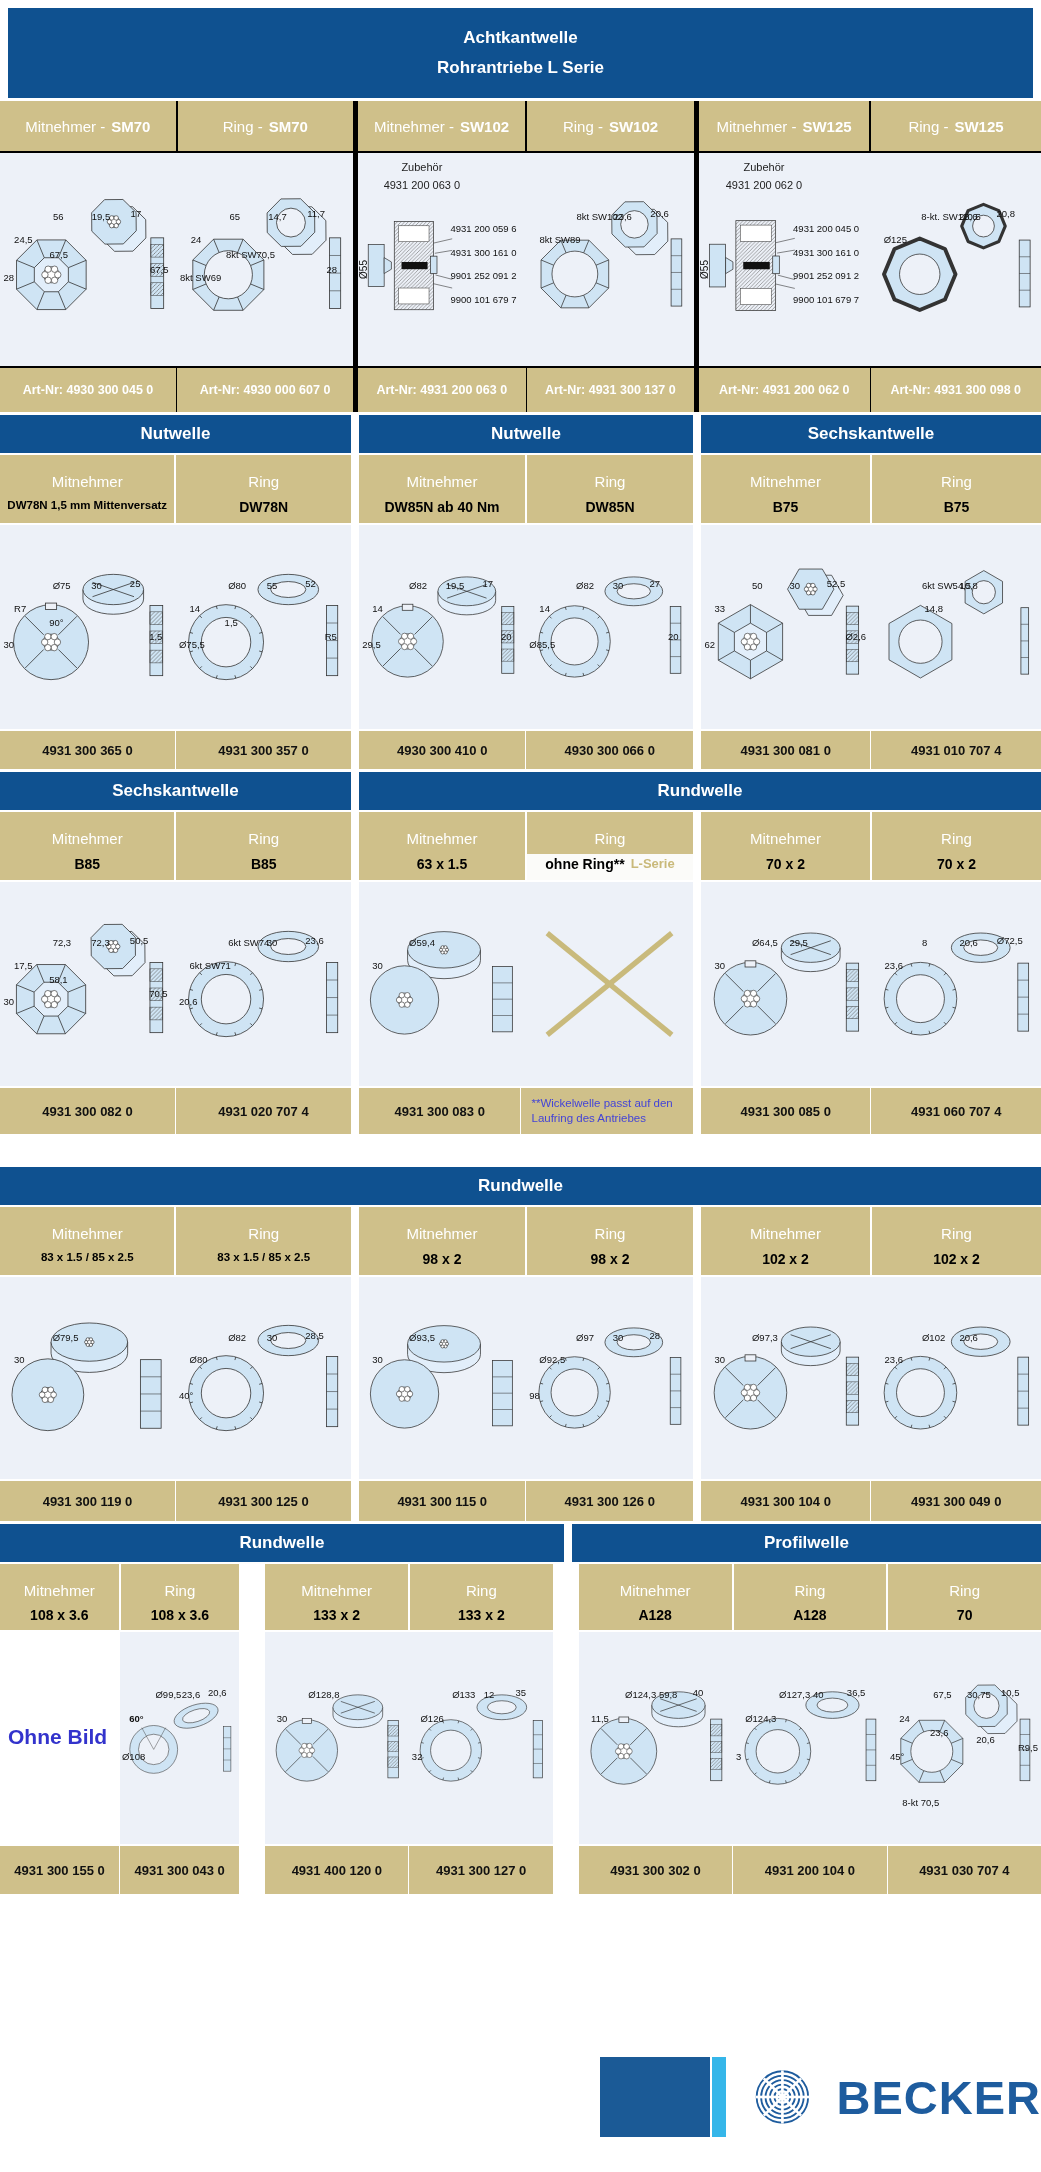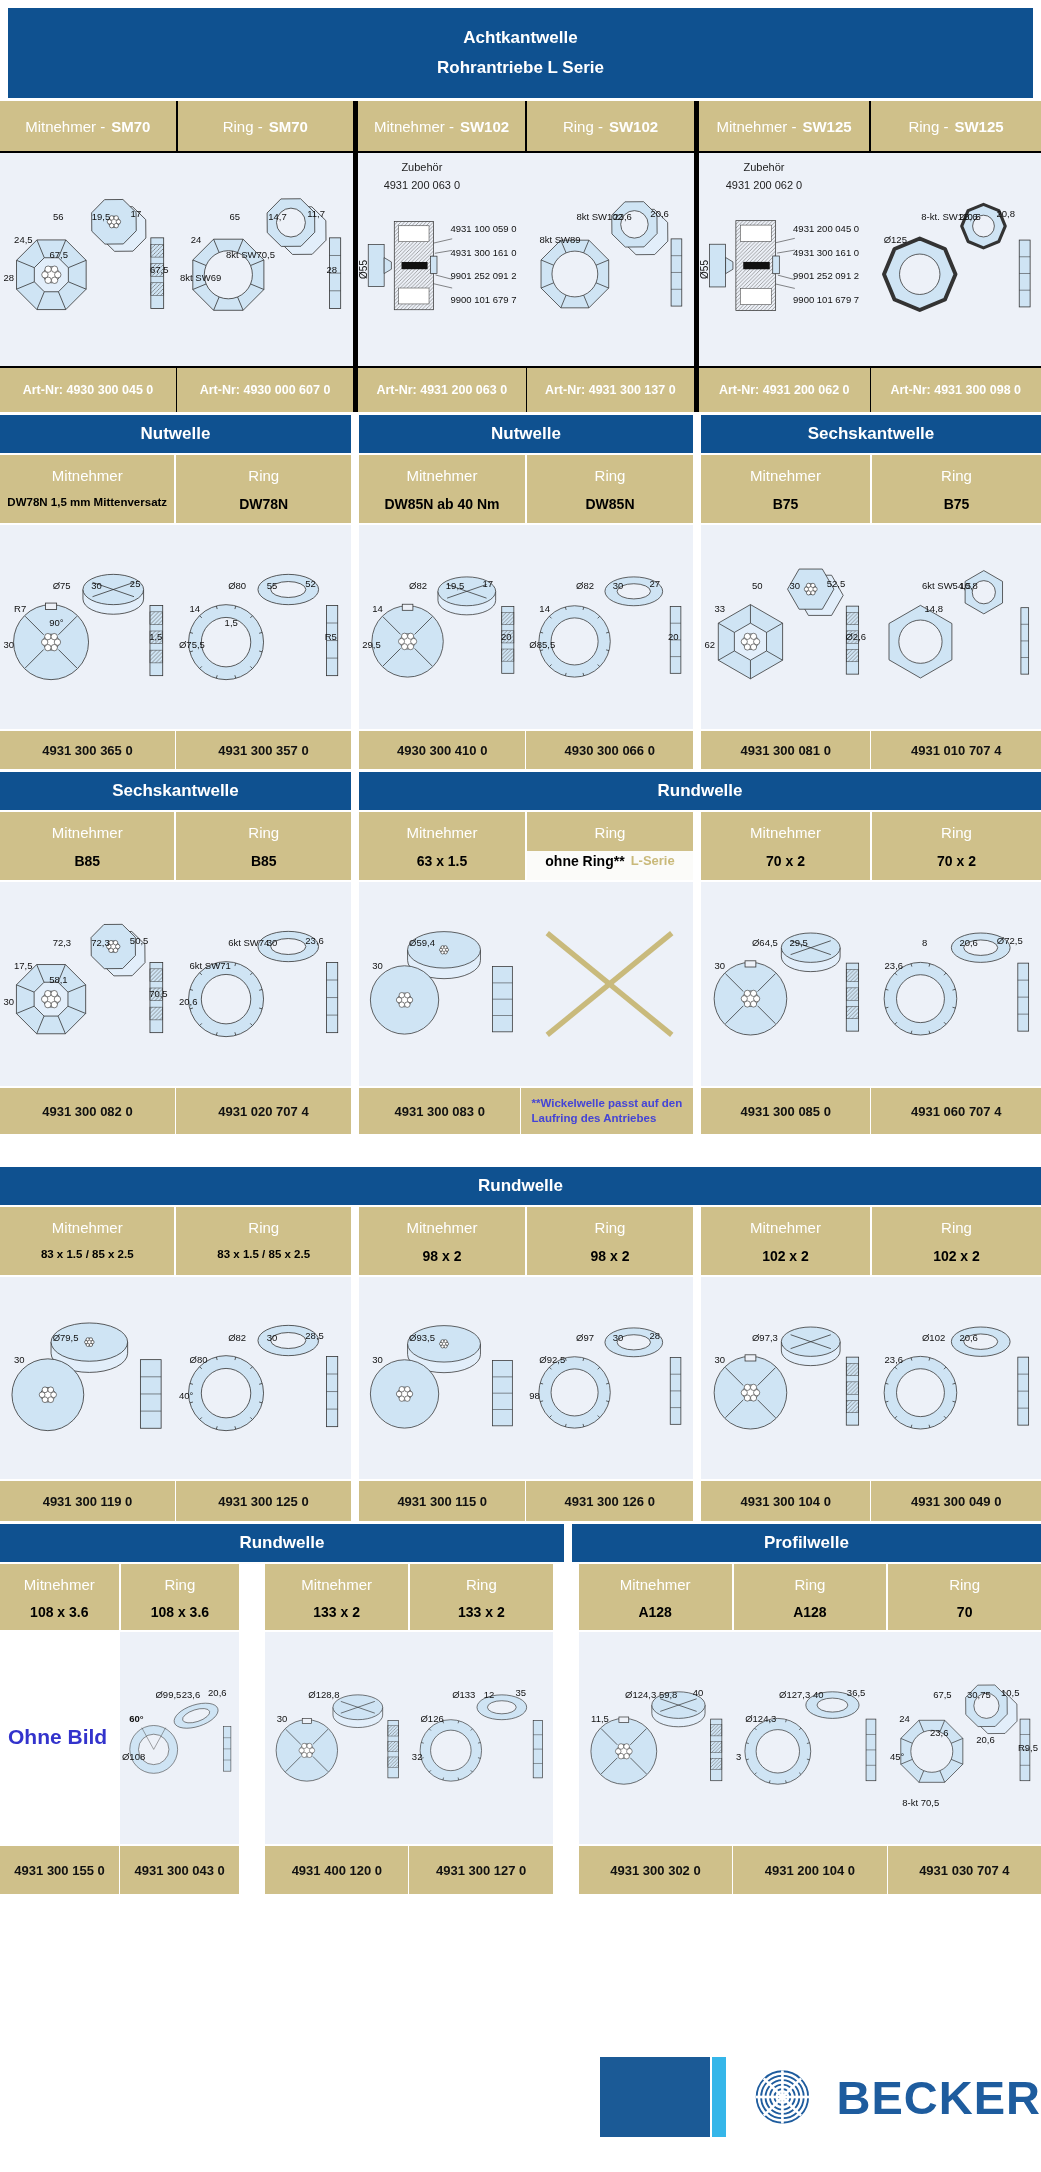--- a/index.html
+++ b/index.html
@@ -14,21 +14,21 @@
   .s5 .groups{gap:26px;}
   .group{display:flex;flex-direction:column;min-width:0;}
   .hdr-row{display:flex;gap:2px;margin-bottom:2px;}
   .s1 .hdr-row{height:50px;}
   .s2 .hdr-row,.s3 .hdr-row,.s4 .hdr-row{height:68px;}
   .s5 .hdr-row{height:66px;}
   .hdr{flex:1;min-width:0;background:#cfc08a;}
   .hdr.inline{display:flex;align-items:center;justify-content:center;gap:6px;color:#fff;font-size:15px;white-space:nowrap;}
   .model-inline{font-weight:bold;}
   .hdr.stacked{display:flex;flex-direction:column;text-align:center;background:#cfc08a;}
-  .role{color:#fff;font-size:15px;padding-top:12px;flex:1;}
+  .role{color:#fff;font-size:15px;padding-top:18px;flex:1;}
   .model{color:#000;font-weight:bold;font-size:14px;flex:1;display:flex;align-items:flex-start;justify-content:center;gap:6px;padding-top:2px;}
   .model.small{font-size:11.5px;}
   .hdr.light .model{background:#fbfbf9;}
   .gold-tag{color:#c9b97a;font-weight:bold;font-size:13px;}
   .diag-row{display:flex;margin-bottom:2px;background:#edf1f8;}
   .s1 .diag-row{height:213px;}
   .s2 .diag-row,.s3 .diag-row{height:204px;}
   .s4 .diag-row{height:202px;}
   .s5 .diag-row{height:212px;}
   .diag{flex:1;position:relative;min-width:0;overflow:hidden;}
@@ -41,21 +41,21 @@
   .callout{position:absolute;left:55%;font-size:9.5px;color:#111;white-space:nowrap;}
   .dia55{position:absolute;left:-4px;top:52%;transform:rotate(-90deg);font-size:10px;color:#111;}
   .art-row{display:flex;gap:1px;}
   .s1 .art-row{height:44px;}
   .s2 .art-row{height:38px;}
   .s3 .art-row{height:46px;}
   .s4 .art-row{height:40px;}
   .s5 .art-row{height:48px;}
   .art{flex:1;min-width:0;background:#cfc08a;display:flex;align-items:center;justify-content:center;font-weight:bold;font-size:13px;color:#111;white-space:nowrap;}
   .s1 .art{color:#fff;font-size:12.5px;}
-  .art.note{color:#4444d6;font-weight:bold;font-size:11.5px;text-align:left;line-height:1.3;justify-content:flex-start;padding-left:10px;white-space:normal;}
+  .art.note{color:#4444d6;font-weight:normal;font-size:11.5px;text-align:left;line-height:1.3;justify-content:flex-start;padding-left:10px;white-space:normal;}
   .s4{margin-top:33px;}
   footer{margin-top:163px;}
   .logo-row{margin-left:600px;display:flex;align-items:center;height:80px;}
   .bar{width:120px;height:80px;background:#1b5a96;}
   .stripe{width:15px;height:80px;background:#35b6e9;margin-left:2px;}
   .globe{width:62px;height:62px;margin-left:28px;}
   .brand{font-size:47px;font-weight:bold;color:#1e5c9e;margin-left:26px;letter-spacing:1px;}
 </style>
 </head>
 <body>
@@ -193,21 +193,21 @@
                 <rect x="46" y="14" width="54" height="122" fill="url(#ht)" stroke="#333"></rect>
                 <rect x="52" y="20" width="42" height="22" fill="#fff" stroke="#333" stroke-width="0.7"></rect>
                 <rect x="52" y="106" width="42" height="22" fill="#fff" stroke="#333" stroke-width="0.7"></rect>
                 <rect x="56" y="70" width="36" height="10" fill="#111"></rect>
                 <rect x="96" y="62" width="9" height="24" fill="#cfe4f4" stroke="#333"></rect>
                 <line x1="100" y1="44" x2="126" y2="38" stroke="#333" stroke-width="0.8"></line>
                 <line x1="102" y1="58" x2="126" y2="54" stroke="#333" stroke-width="0.8"></line>
                 <line x1="103" y1="88" x2="126" y2="94" stroke="#333" stroke-width="0.8"></line>
                 <line x1="100" y1="100" x2="126" y2="106" stroke="#333" stroke-width="0.8"></line>
               </svg>
-              <span class="callout" style="top: 33%;">4931 100 059 0</span>
+              <span class="callout" style="top: 33%;">4931 200 059 6</span>
               <span class="callout" style="top: 44%;">4931 300 161 0</span>
               <span class="callout" style="top: 55%;">9901 252 091 2</span>
               <span class="callout" style="top: 66%;">9900 101 679 7</span>
               <span class="dia55">Ø55</span>
             </div>
             <div class="diag k-oct_ring">
               <svg class="draw" viewBox="0 0 220 150" preserveAspectRatio="xMidYMid meet">
                 <defs>
                   <pattern id="ht" width="5" height="5" patternUnits="userSpaceOnUse">
                     <path d="M0 5L5 0" stroke="#666" stroke-width="0.8"></path>

